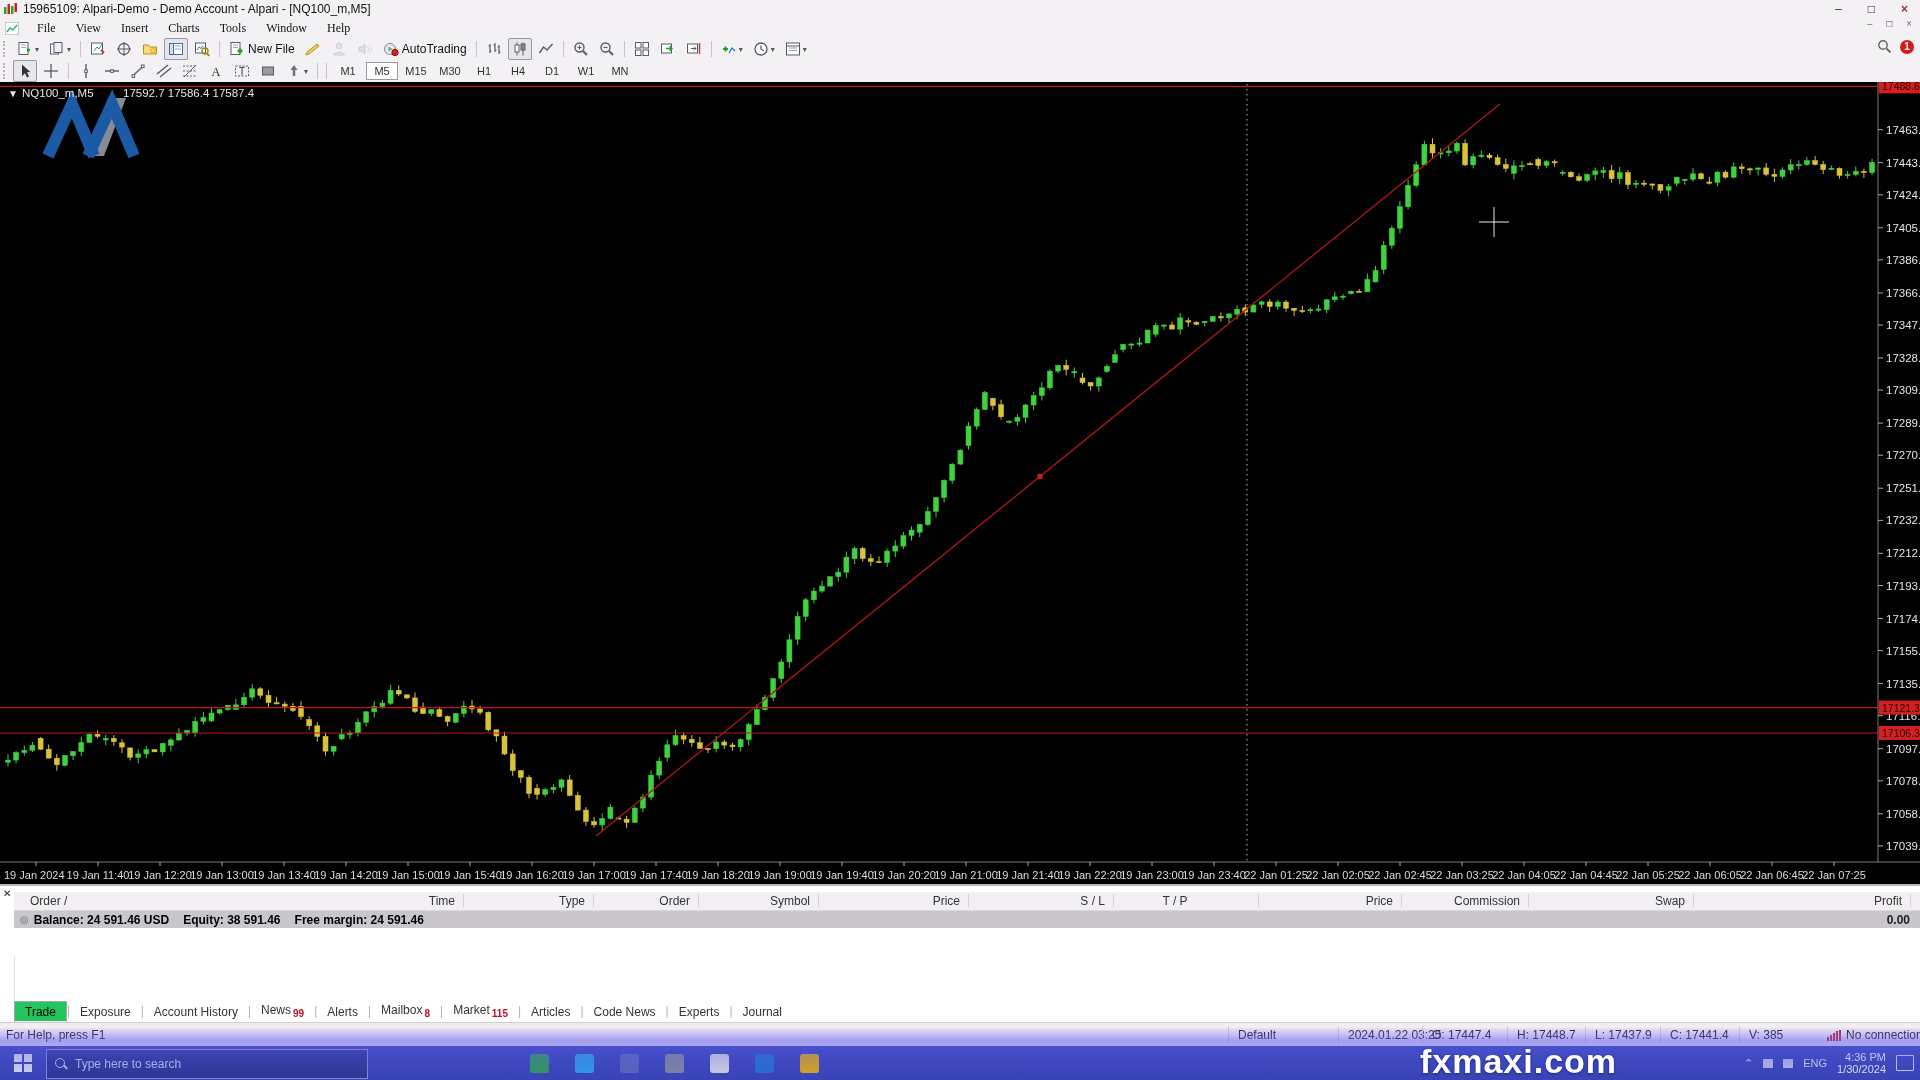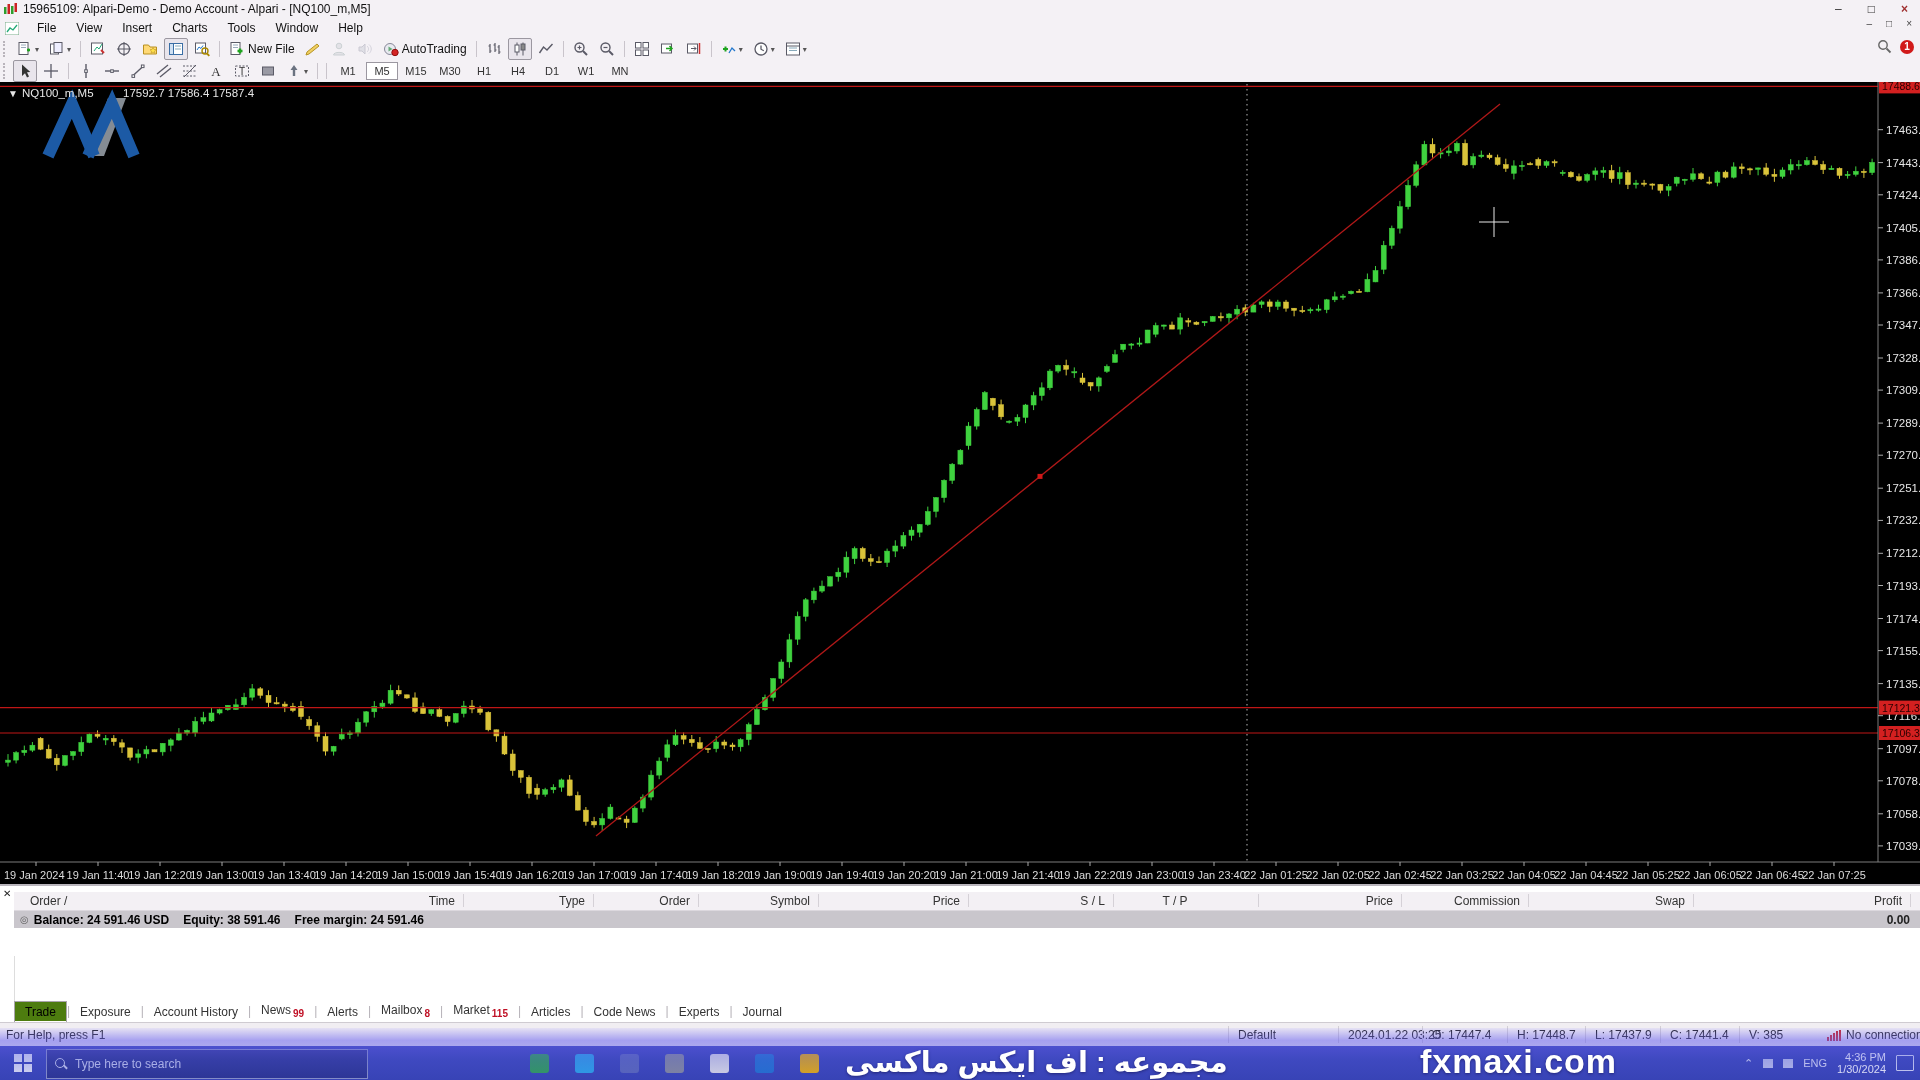--- a/index.html
+++ b/index.html
@@ -9,21 +9,21 @@
   
   #titlebar{position:absolute;left:0;top:0;width:1920px;height:18px;background:#f4f1f5;
             border-bottom:1px solid #d8d4da;display:flex;align-items:center;}
   #titlebar .appicon{width:14px;height:12px;margin:0 5px 0 4px;}
   #titlebar .title{font-size:12px;color:#111;}
   .wctrls{position:absolute;right:4px;top:0;height:18px;display:flex;align-items:center;gap:26px;padding-right:8px;}
   .wctrls span{font-size:12px;color:#333;line-height:18px;}
   .wctrls .close{color:#a03030;font-weight:bold;}
   
   #menubar{position:absolute;left:0;top:18px;width:1920px;height:20px;background:#f4f1f5;
-           display:flex;align-items:center;border-bottom:1px solid #e2dee4;}
+           display:flex;align-items:center;border-bottom:1px solid #e2dee4;font-family:Liberation Serif, serif;}
   #menubar .charticon{width:14px;height:13px;margin:0 8px 0 5px;}
   .menu{padding:2px 10px;color:#111;}
   #menuctrls{position:absolute;right:4px;top:0;display:flex;gap:14px;padding-right:4px;}
   #menuctrls span{font-size:10px;color:#444;}
   
   .toolbar{position:absolute;left:0;width:1920px;height:22px;background:#f4f1f5;display:flex;
            align-items:center;border-bottom:1px solid #ddd9df;}
   #toolbar1{top:38px;}
   #toolbar2{top:60px;border-bottom:1px solid #cfcad1;}
   .tbtn{display:inline-flex;align-items:center;height:20px;padding:0 3px;margin:0 1px;border:1px solid transparent;border-radius:2px;}
@@ -46,21 +46,21 @@
   #termhead{position:absolute;left:14px;top:6px;right:0;height:18px;background:#f3f0f4;border-bottom:1px solid #dcd8de;}
   #termhead span{position:absolute;top:2px;font-size:12px;color:#333;}
   .colsep{position:absolute;top:2px;width:1px;height:13px;background:#d5d1d7;}
   #balrow{position:absolute;left:14px;top:25px;right:0;height:17px;background:#c9c6cc;display:flex;align-items:center;}
   #balrow .bicon{color:#666;margin:0 5px 0 6px;font-size:10px;}
   #balrow b{margin-right:14px;font-size:12px;color:#000;}
   #balprofit{position:absolute;right:10px;font-weight:bold;font-size:12px;}
   #termside{position:absolute;left:0;top:70px;width:14px;height:68px;border-right:1px solid #ddd;}
   #tabs{position:absolute;left:14px;bottom:2px;display:flex;align-items:flex-end;height:22px;}
   .tab{display:flex;align-items:flex-start;padding:3px 10px 3px 10px;font-size:12px;color:#333;position:relative;}
-  .tab.active{background:#4d7c0f;border:1px solid #a9a5ab;border-bottom:none;color:#000;box-shadow:0 -1px 0 #fff inset;align-items:center;}
+  .tab.active{background:#22c55e;border:1px solid #a9a5ab;border-bottom:none;color:#000;box-shadow:0 -1px 0 #fff inset;align-items:center;}
   .tab .tbadge{color:#c01025;font-size:10px;font-weight:bold;margin-left:2px;margin-top:5px;}
   .tabsep{color:#b5b1b7;align-self:center;}
   
   #statusbar{position:absolute;left:0;top:1022px;width:1920px;height:24px;background:#f1eef2;border-top:1px solid #cfcbd1;}
   #sbhelp{position:absolute;left:6px;top:5px;color:#222;}
   .sbseg{position:absolute;top:5px;color:#222;white-space:nowrap;}
   .sbsep{position:absolute;top:3px;width:1px;height:17px;background:#d2ced4;}
   #connbars{position:absolute;top:7px;display:flex;align-items:flex-end;gap:1px;height:11px;}
   #connbars i{width:2px;background:#c22;display:block;}
   
@@ -1203,17 +1203,16 @@
       <div id="traytime">
         <div>4:36 PM</div>
         <div>1/30/2024</div>
       </div>
       <div id="notebtn"></div>
     </div>
   </div>
 
   <div id="overlayband"></div>
   <div id="overlaytext">
-    <span id="ov-collection" dir="rtl">مجموعه : اف ایکس ماکسی</span>
     <span id="ov-site">fxmaxi.com</span>
     <span id="ov-sitelabel" dir="rtl">سایت :</span>
   </div>
 </div>
 
 </body></html>

